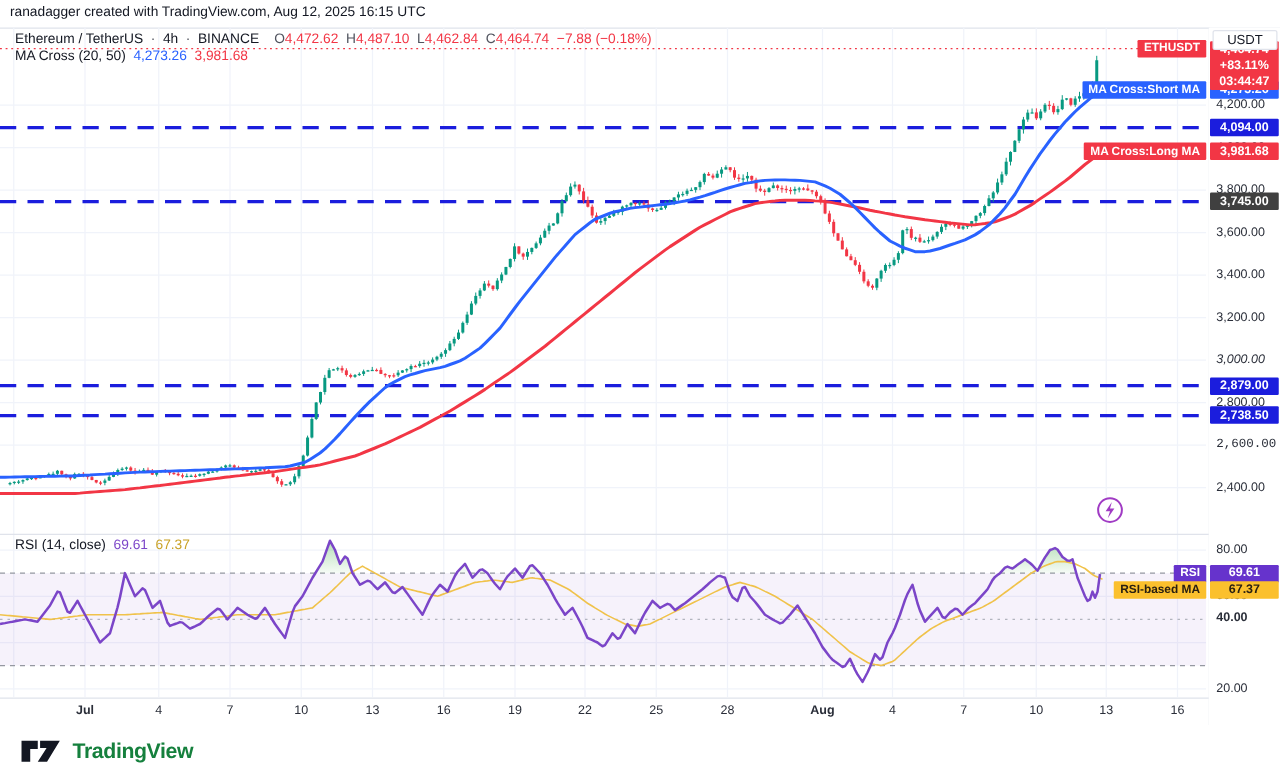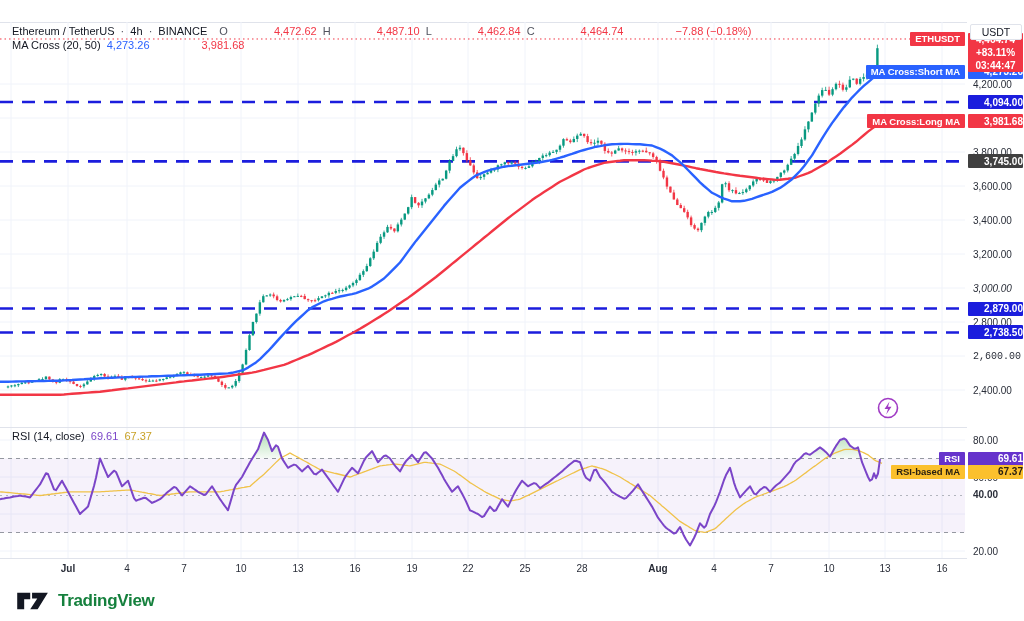--- a/index.html
+++ b/index.html
@@ -3,28 +3,28 @@
 <meta charset="utf-8">
 <style>
   html,body{margin:0;padding:0;background:#fff;}
   .screen{position:relative;width:1024px;height:621px;background:#fff;overflow:hidden;
           font-family:"Liberation Sans",sans-serif;color:#131722;}
   .credit{position:absolute;left:8px;top:4px;font-size:11px;color:#131722;}
   .sep-h{position:absolute;left:0;height:1px;background:#e0e3eb;}
   .sep-v{position:absolute;top:22px;width:1px;height:558px;background:#e0e3eb;}
   .legend{position:absolute;left:12px;font-size:11px;white-space:nowrap;z-index:30;}
   .legend span{margin-right:3px;}
-  .val-red{color:#f23645;padding-left:46px;}
+  .val-red{color:#f23645;}
   .val-blue{color:#2962ff;}
   .val-purple{color:#7b45c8;}
   .val-yellow{color:#c9a227;}
   .muted{color:#50535e;}
   .axis-tick{position:absolute;left:6px;font-size:10px;color:#2a2e39;transform:translateY(-50%);z-index:5;}
   .axis-box{position:absolute;left:1px;width:55px;font-size:10px;font-weight:bold;color:#fff;
-            text-align:right;padding:1.5px 0;border-radius:1px;z-index:20;}
+            text-align:center;padding:1.5px 0;border-radius:1px;z-index:20;}
   .tag{position:absolute;right:59px;font-size:9.5px;font-weight:bold;color:#fff;
        padding:1.5px 5px;border-radius:1px;white-space:nowrap;z-index:25;}
   .price-axis{position:absolute;left:967px;top:22px;width:57px;height:558px;background:#fff;z-index:10;}
   .currency-chip{position:absolute;left:3px;top:2px;width:50px;text-align:center;font-size:10.5px;
                  color:#131722;background:#fff;border:1px solid #e0e3eb;border-radius:2px;
                  padding:1px 0;z-index:30;}
   .last-box{position:absolute;left:1px;top:11px;width:55px;background:#f23645;color:#fff;
             font-size:10px;font-weight:bold;text-align:center;border-radius:1px;z-index:25;
             line-height:13px;padding:0;}
   .time-axis{position:absolute;left:0;top:558px;width:967px;height:22px;background:#fff;}
@@ -32,20 +32,21 @@
   .time-label.major{font-weight:bold;}
   .logo{position:absolute;left:16px;top:588px;display:flex;align-items:center;gap:8px;}
   .logo-text{font-size:17px;font-weight:bold;color:#15803d;letter-spacing:-0.3px;}
   svg{position:absolute;left:0;top:0;}
 </style>
 </head>
 <body>
 
 <div class="screen">
 
+  <div class="credit">ranadagger created with TradingView.com, Aug 12, 2025 16:15 UTC</div>
   <div class="sep-h" style="top:22px;width:1024px;"></div>
 
   <svg id="chart-svg" width="1024" height="621">
       <defs>
         <clipPath id="plotClip">
           <rect x="0" y="22" width="965" height="536"></rect>
         </clipPath>
         <clipPath id="obClip">
           <rect x="0" y="427" width="965" height="31.5"></rect>
         </clipPath>

